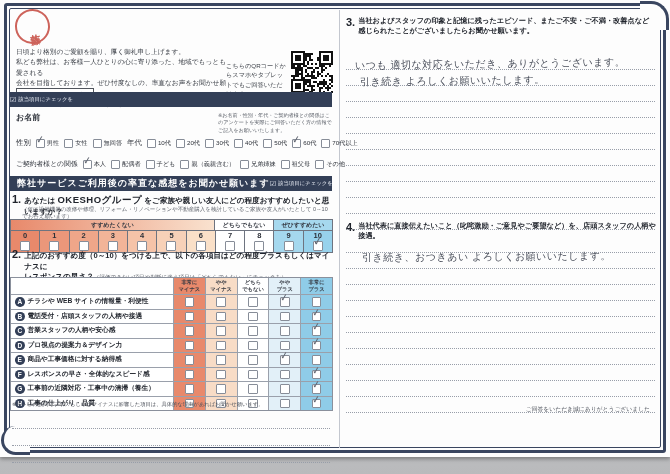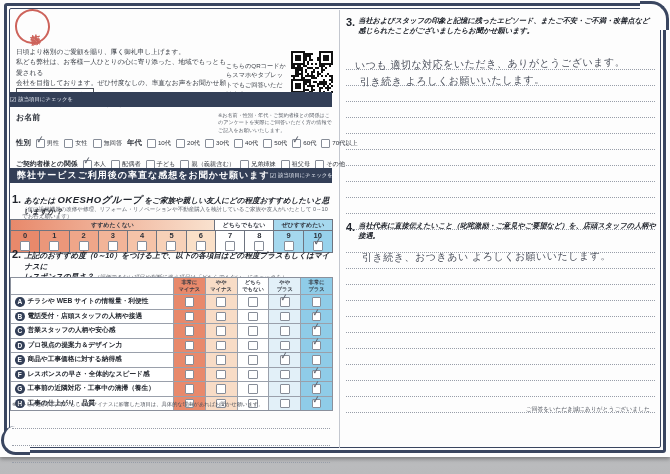--- a/index.html
+++ b/index.html
@@ -24,36 +24,36 @@
   .title{position:absolute;left:58px;top:19px;width:275px;font-size:16px;font-weight:bold;color:#2c374e;letter-spacing:1.5px;}
   .intro{position:absolute;left:16px;top:47px;width:214px;font-size:6.7px;line-height:1.55;color:#3c4048;}
   .duration{position:absolute;left:16px;top:88px;border:1px solid #50545c;font-size:7px;font-weight:bold;padding:2px 8px;color:#30343c;background:#fff;}
   .qrnote{position:absolute;left:226px;top:61px;width:62px;font-size:6.2px;line-height:1.5;color:#3c4048;}
   .qr{position:absolute;left:290px;top:50px;width:44px;height:44px;}
 
   .secbar{position:absolute;left:10px;width:322px;height:15px;background:#333f57;color:#fff;display:flex;align-items:center;}
   .secbar .sectitle{font-size:9px;font-weight:bold;letter-spacing:1px;padding-left:7px;flex:1;white-space:nowrap;}
   .secbar .badge{font-size:5.4px;padding-right:6px;display:flex;align-items:center;gap:2px;white-space:nowrap;color:#e8ecf4;}
   .secbar .badge .bicon{font-size:7px;}
-  #secbar1{top:92px;} #secbar2{top:168px;}
+  #secbar1{top:92px;} #secbar2{top:176px;}
 
   .namelabel{position:absolute;left:16px;top:112px;font-size:8px;font-weight:bold;}
   .namenote{position:absolute;left:218px;top:112px;width:114px;font-size:5.1px;line-height:1.45;color:#555a63;}
 
   .optrow{position:absolute;left:16px;width:316px;display:flex;align-items:center;white-space:nowrap;}
   #row-gender{top:134px;} #row-relation{top:155px;}
-  .grouplabel{font-size:7.4px;font-weight:bold;margin-right:5px;}
+  .grouplabel{font-size:7.4px;font-weight:normal;margin-right:5px;}
   .opt{display:inline-flex;align-items:center;margin-right:5px;}
   .optlabel{font-size:6.2px;margin-left:2px;color:#2e323a;}
   .cb{position:relative;display:inline-block;width:7px;height:7px;border:1px solid #878d98;background:#fff;border-radius:1px;flex:none;}
   .tick{position:absolute;top:-5px;left:-1px;font-size:10px;line-height:10px;color:#5e636e;font-weight:bold;transform:rotate(-8deg);}
 
   .qhead{position:absolute;left:12px;display:flex;align-items:baseline;}
   .qnum{font-size:11px;font-weight:bold;margin-right:3px;color:#20242c;}
-  .qtext{font-size:7.6px;font-weight:bold;color:#20242c;line-height:1.4;font-style:italic;}
+  .qtext{font-size:7.6px;font-weight:bold;color:#20242c;line-height:1.4;}
   .brand{font-size:9.5px;letter-spacing:.5px;}
   #q1-head{top:193px;width:322px;}
   .qnote{position:absolute;left:22px;font-size:5.5px;color:#5a5f68;}
   #q1-note{top:206px;width:310px;}
   #q2-head{top:248px;width:322px;}
   #q2-note-wrap{display:inline;font-weight:normal;font-size:5.6px;color:#5a5f68;}
 
   
   .nps{position:absolute;left:10px;top:219px;width:321px;border:1px solid #6e7480;}
   .nps-groups{display:flex;height:10px;}

